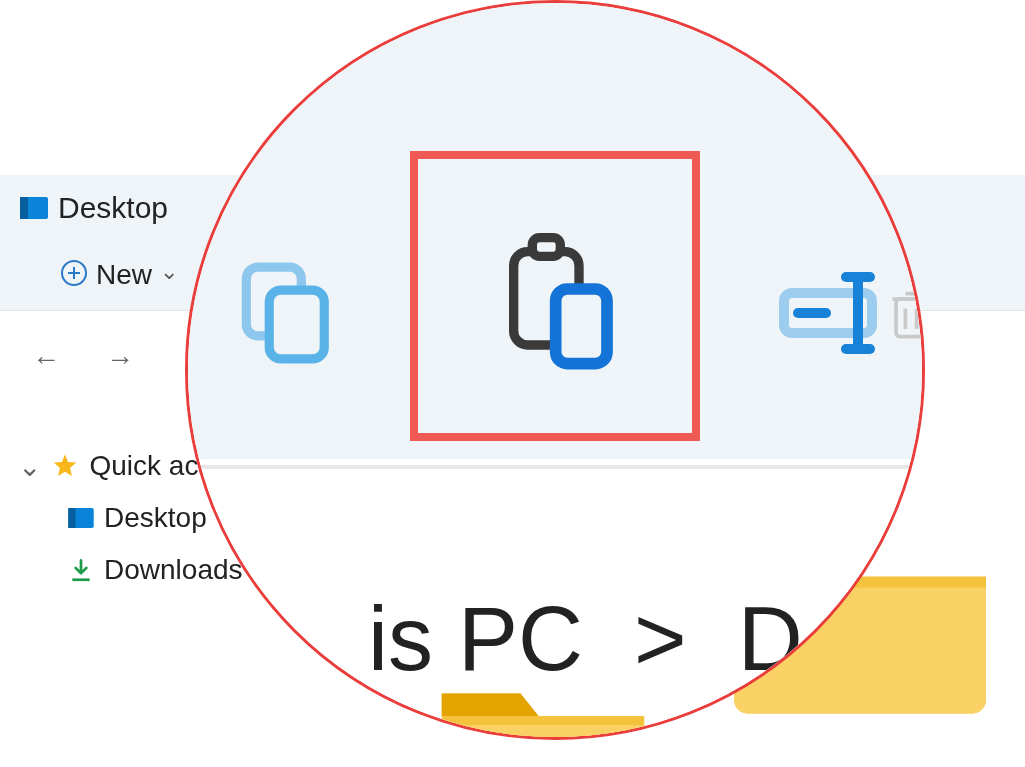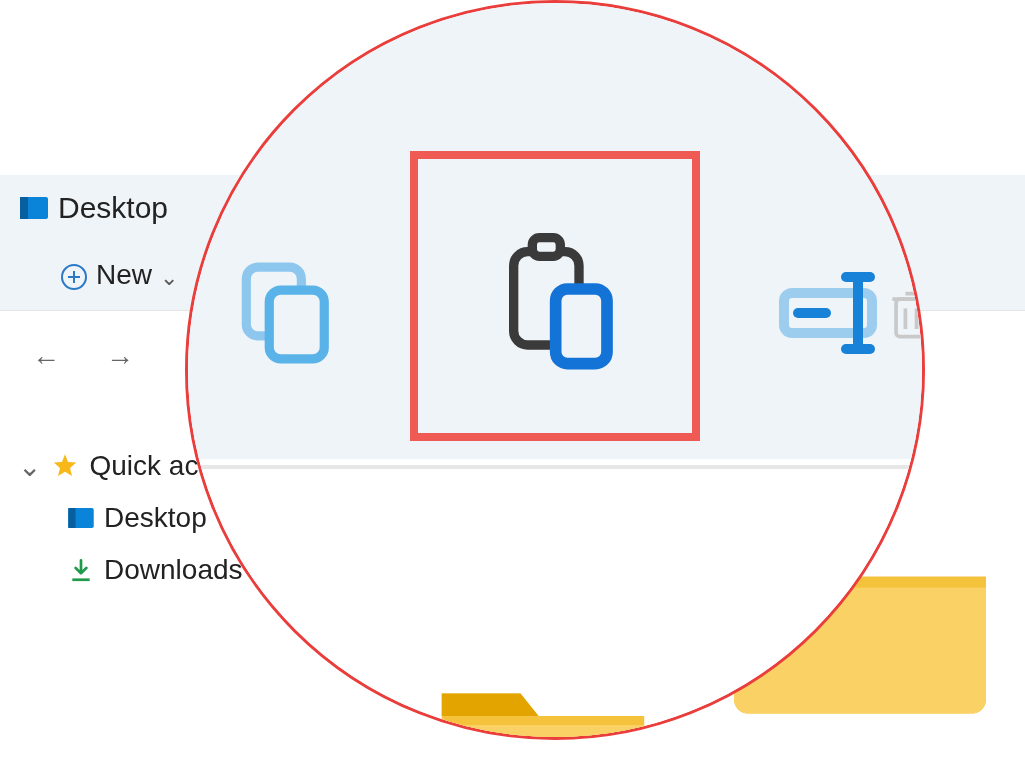--- a/index.html
+++ b/index.html
@@ -178,21 +178,21 @@
     <span class="desk-icon-sm">
       <svg viewBox="0 0 28 22">
           <rect x="0" y="0" width="28" height="22" rx="2" fill="#0a84d8"></rect>
           <rect x="0" y="0" width="8" height="22" fill="#085fa0"></rect>
         </svg>
     </span>
     <span>Desktop</span>
   </div>
 
   <div class="toolbar">
-    <span style="display:flex;align-items:flex-end;">
+    <span style="display:flex;align-items:flex-start;">
       <span class="plus-circle">
         <svg viewBox="0 0 28 28">
             <circle cx="14" cy="14" r="12" fill="none" stroke="#2a79c7" stroke-width="2"></circle>
             <line x1="14" y1="8" x2="14" y2="20" stroke="#2a79c7" stroke-width="2"></line>
             <line x1="8" y1="14" x2="20" y2="14" stroke="#2a79c7" stroke-width="2"></line>
           </svg>
       </span>
       <span>New</span>
       <span class="new-chevron">⌄</span>
     </span>
@@ -304,20 +304,25 @@
       <rect x="4" y="6" width="16" height="20" rx="2" fill="none" stroke="#c9c9c9" stroke-width="2"></rect>
       <line x1="2" y1="6" x2="22" y2="6" stroke="#c9c9c9" stroke-width="2"></line>
       <line x1="9" y1="3" x2="15" y2="3" stroke="#c9c9c9" stroke-width="2"></line>
       <line x1="9" y1="11" x2="9" y2="22" stroke="#c9c9c9" stroke-width="2"></line>
       <line x1="15" y1="11" x2="15" y2="22" stroke="#c9c9c9" stroke-width="2"></line>
     </svg>
   </span>
 
   <div class="highlight-box"></div>
 
+  <div class="z-breadcrumb">
+    <span>is PC</span>
+    <span style="margin:0 26px;">&gt;</span>
+    <span>D</span>
+  </div>
 
   <div class="z-folders">
     <span>
       <svg viewBox="0 0 100 80" width="230" height="180">
         <path d="M5 18h35l8 10h47v44a5 5 0 0 1-5 5H10a5 5 0 0 1-5-5z" fill="#f5c23b"></path>
         <path d="M5 18h35l8 10H5z" fill="#e4a400"></path>
         <path d="M5 32h90v40a5 5 0 0 1-5 5H10a5 5 0 0 1-5-5z" fill="#fad165"></path>
       </svg>
     </span>
     <span>

